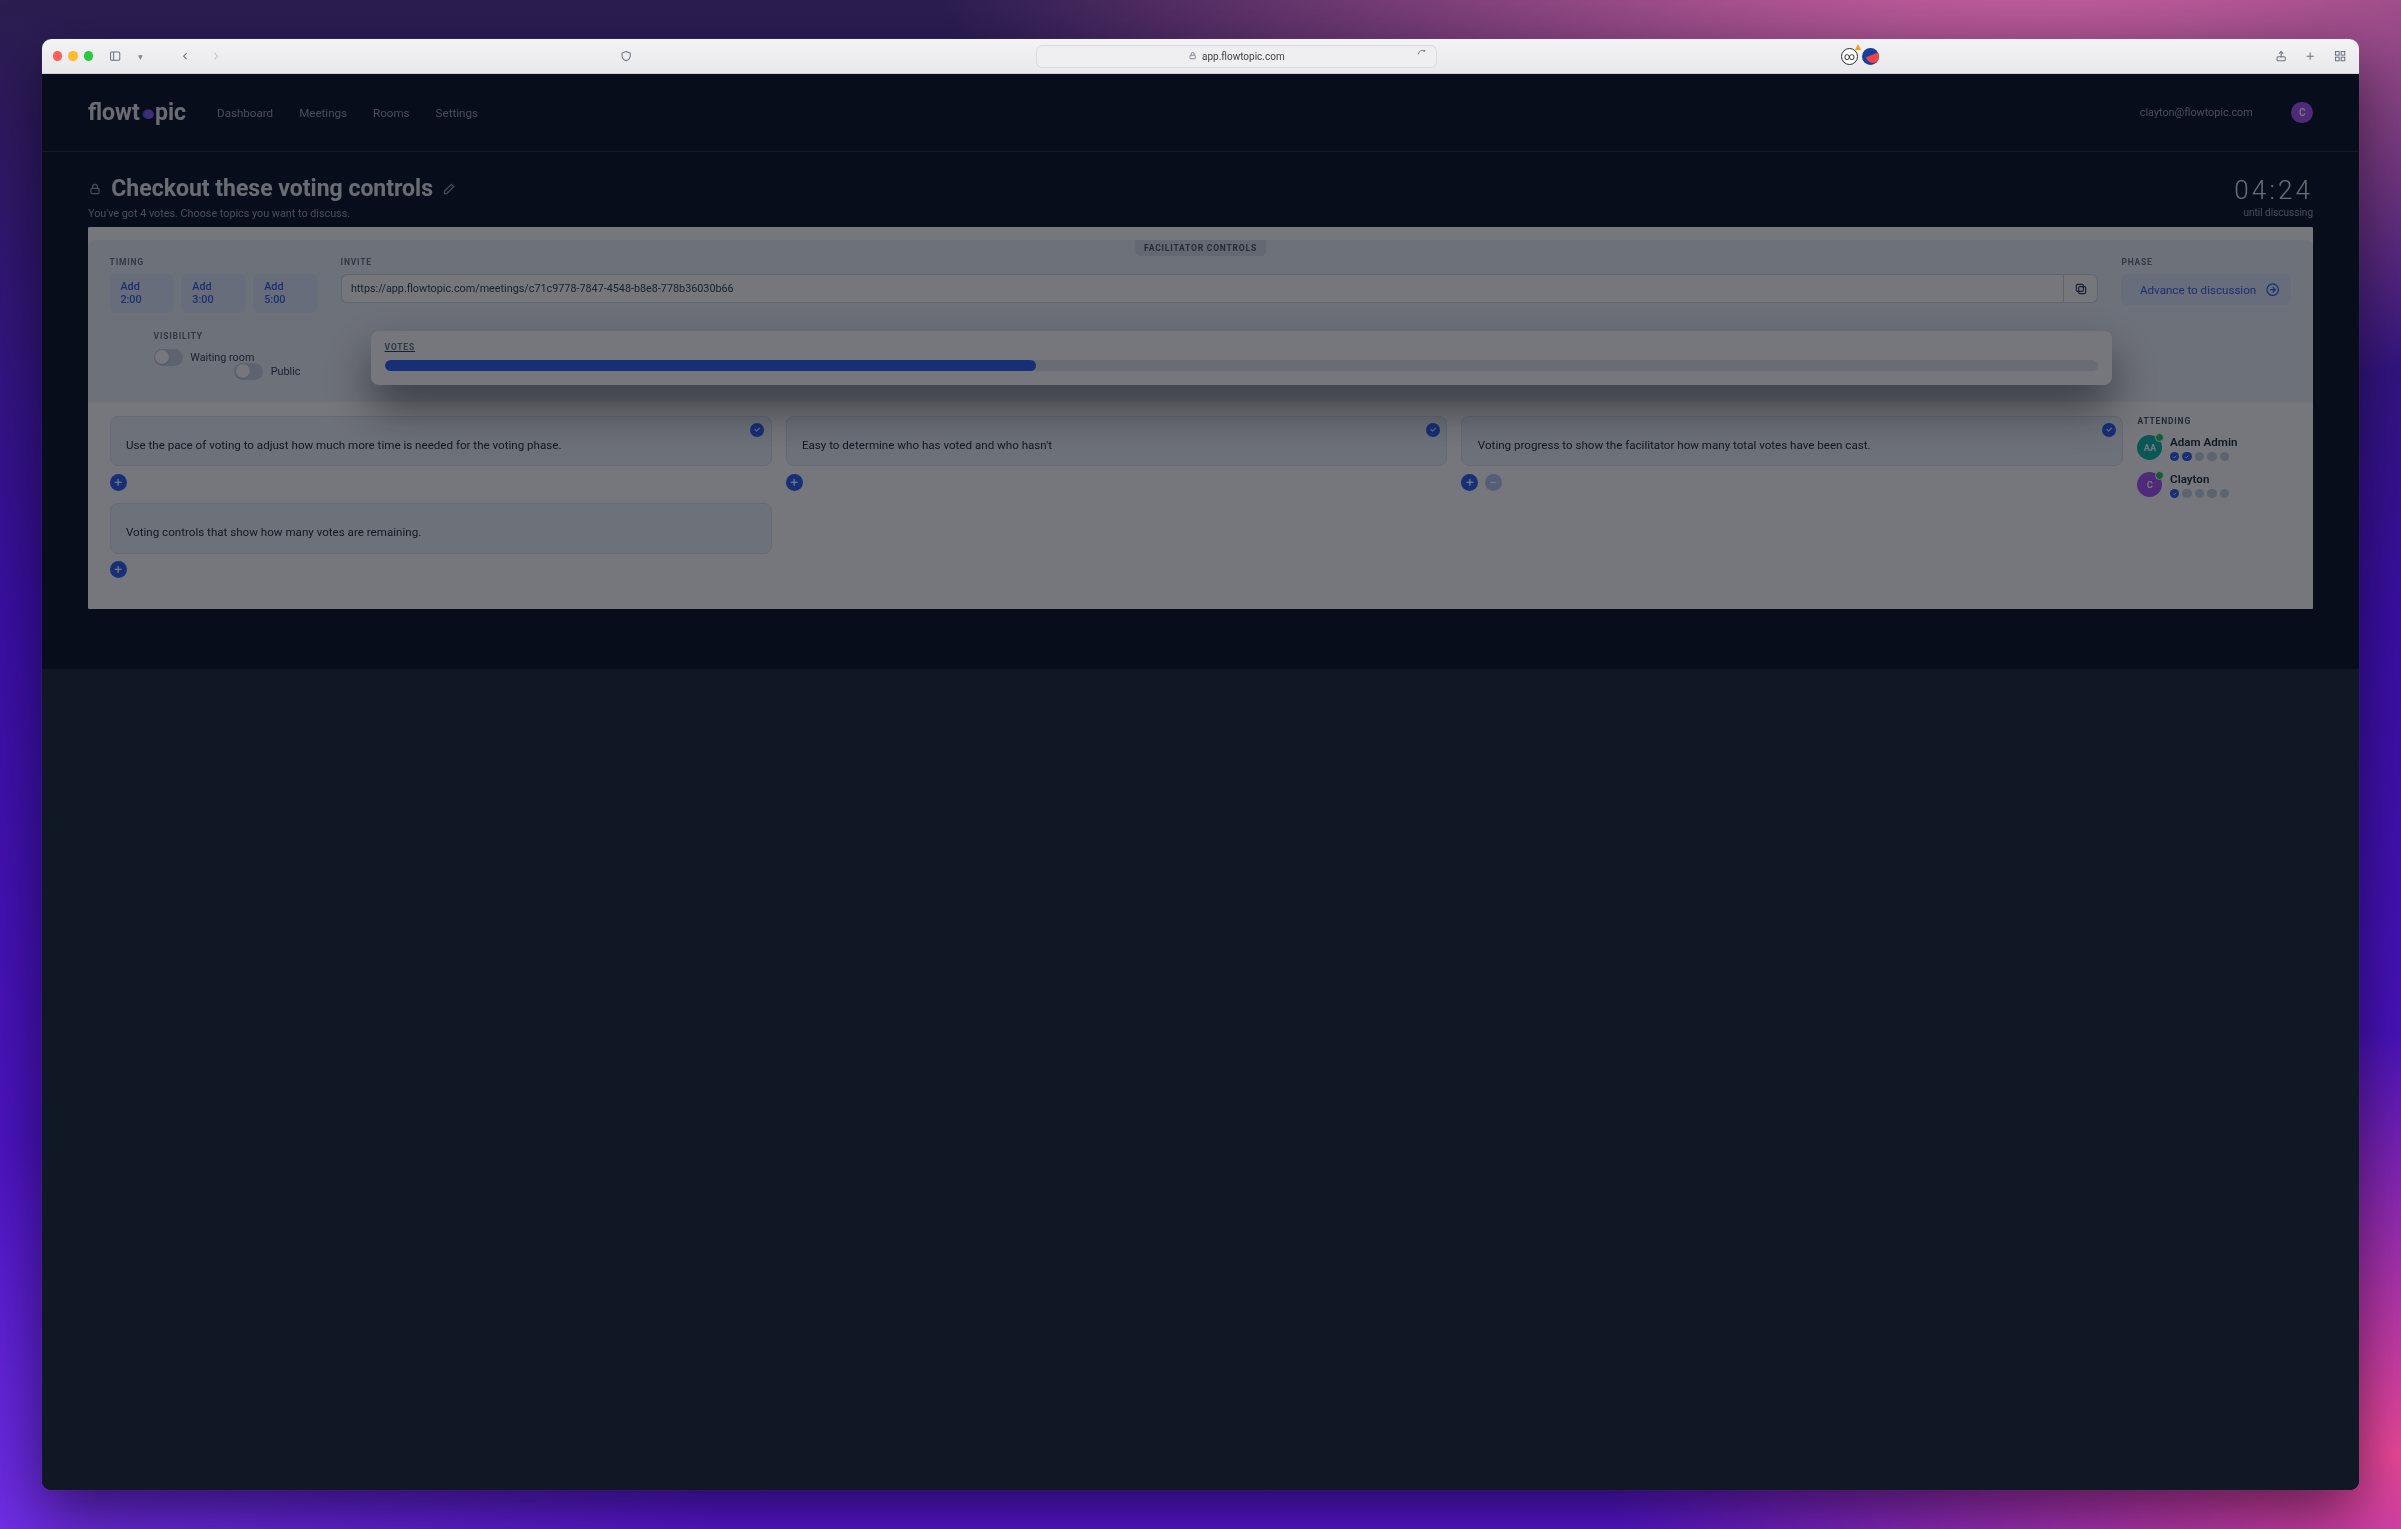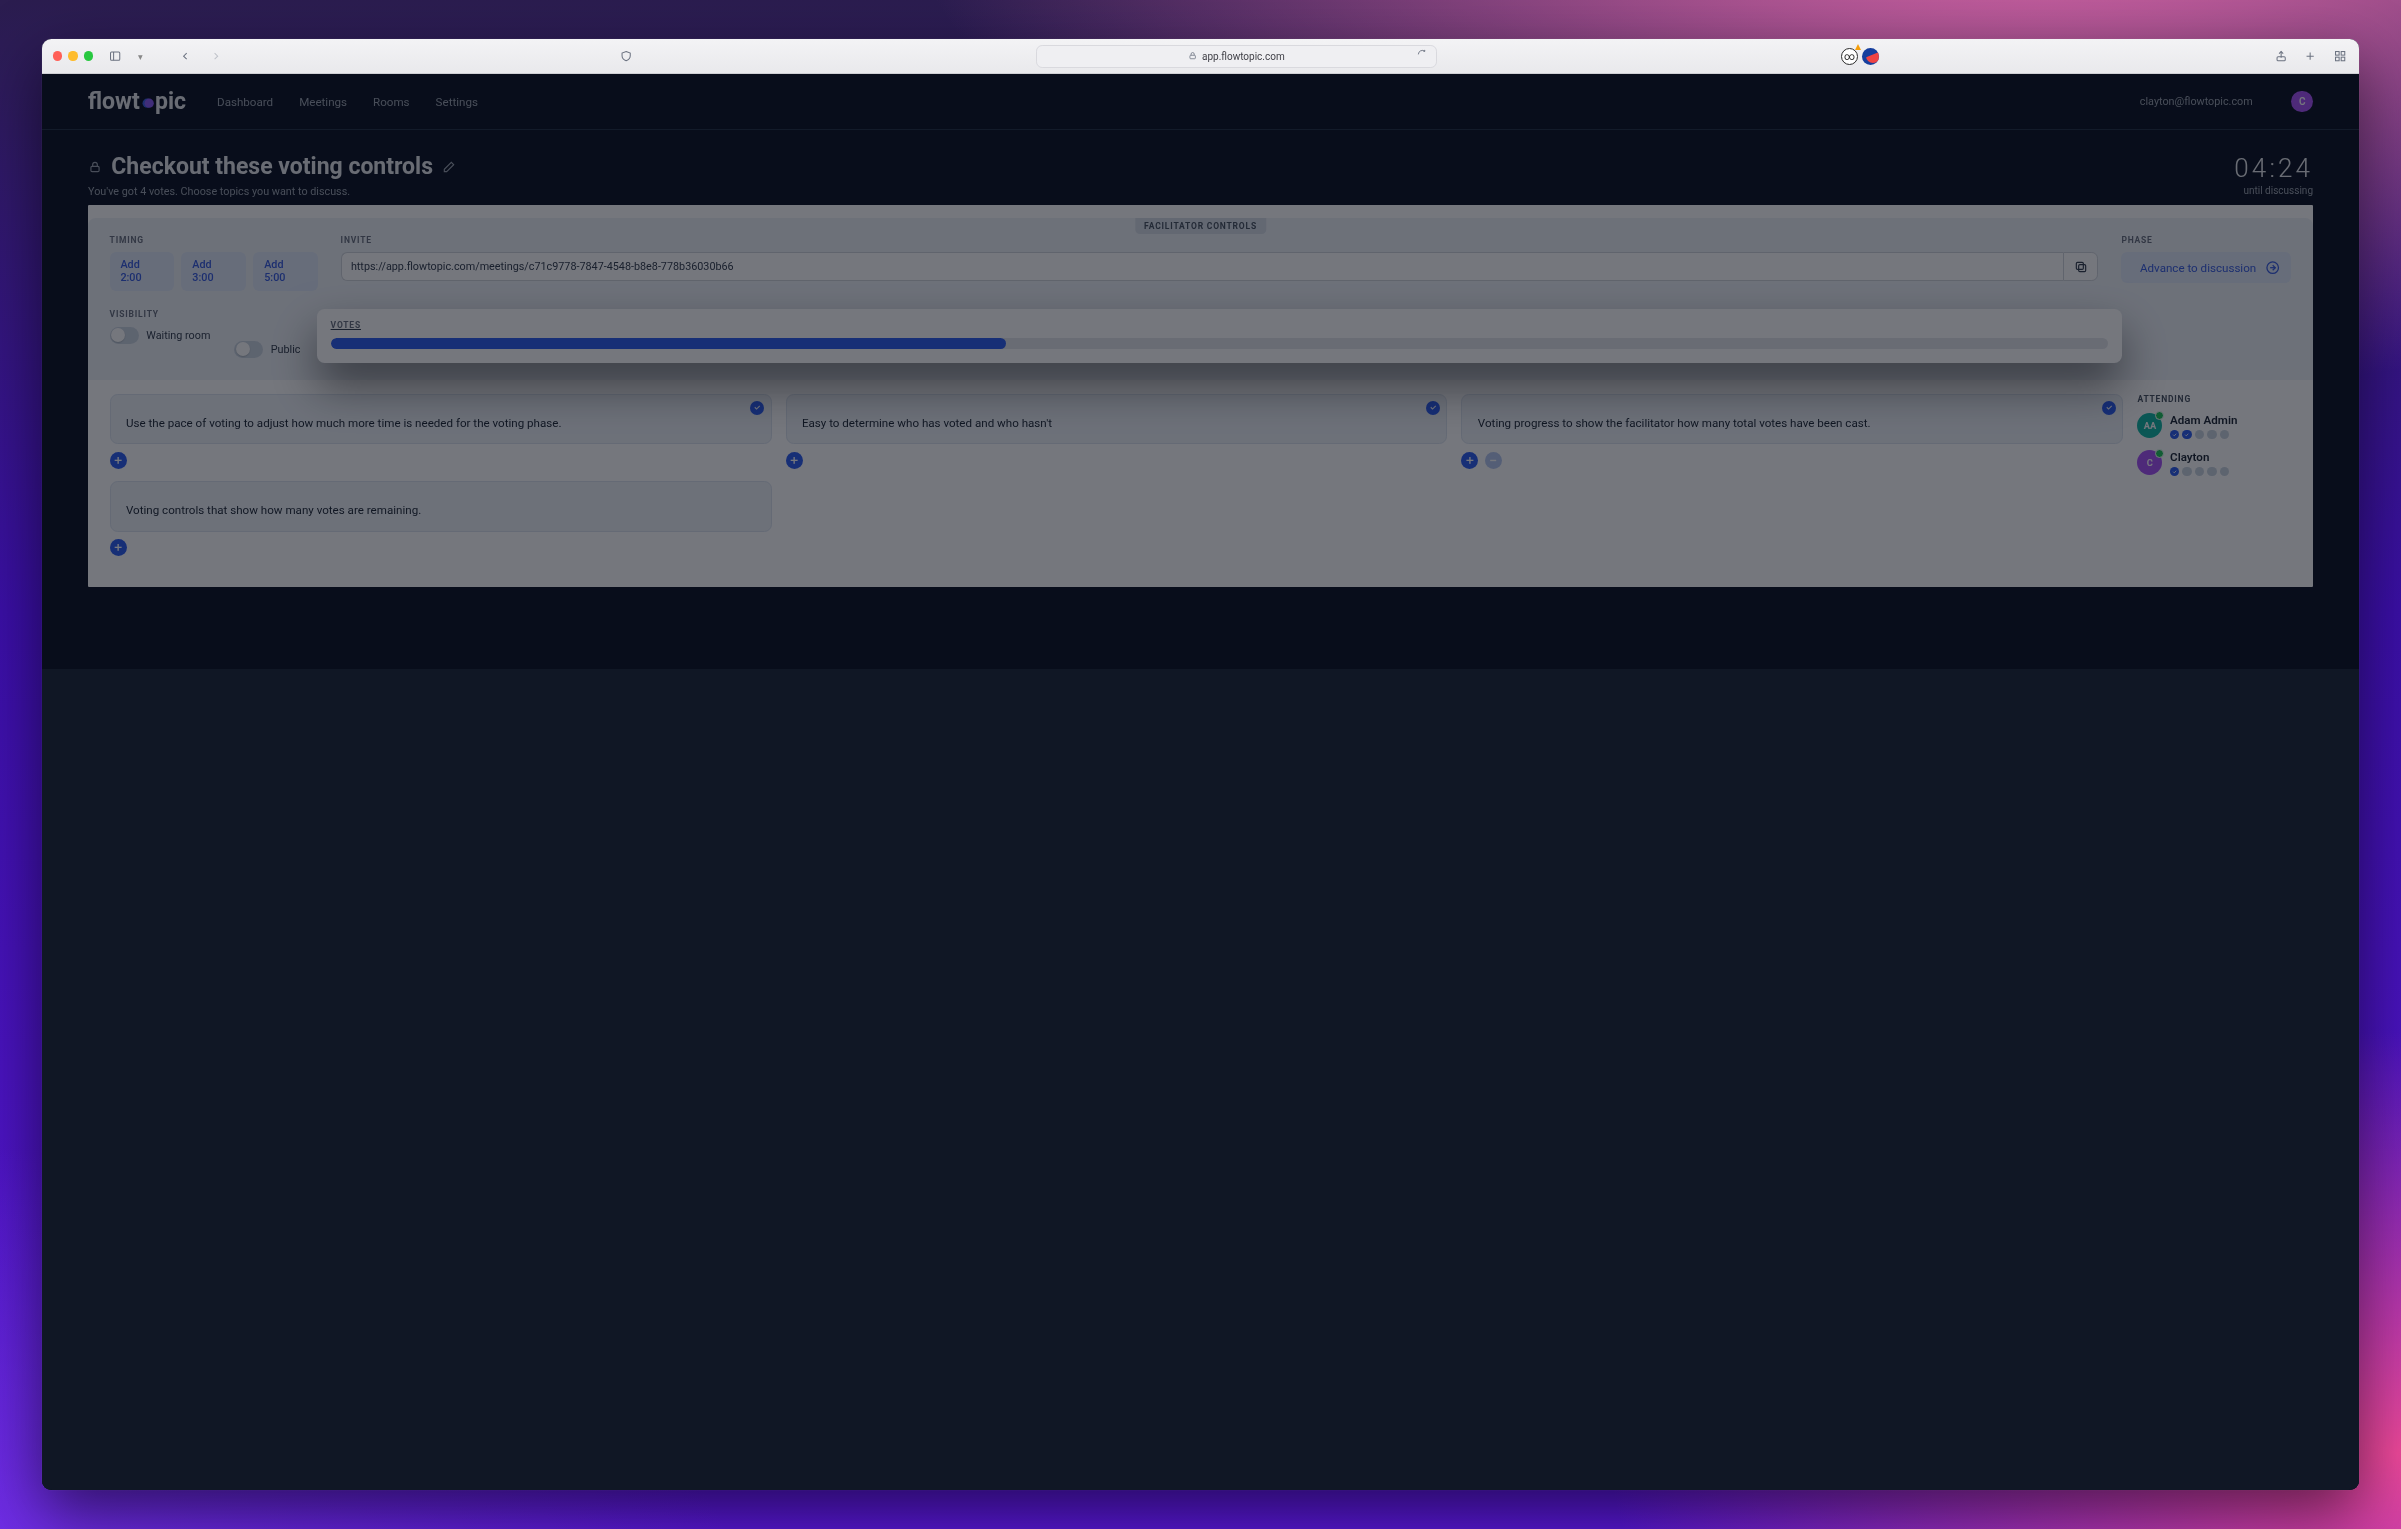--- a/index.html
+++ b/index.html
@@ -79,21 +79,21 @@
 .dimmer {
   position: absolute; inset: 0;
   background: rgba(3,7,18,.55);
   pointer-events: none;
   z-index: 40;
 }
 
 
 .appbar {
   display: flex; align-items: center; gap: 31px;
-  padding: 14px 46px;
+  padding: 25px 46px;
   border-bottom: 0.8px solid #273447;
 }
 .brand { display:flex; align-items:baseline; gap:1.5px; font-size: 23px; font-weight: 700; color:#e5e7eb; }
 .brand .dot svg { width: 12.3px; height: 12.3px; }
 .navlinks { display:flex; gap: 26px; font-size: 11.6px; color:#9ca3af; }
 .navlinks span { cursor: pointer; }
 .appbar .spacer { flex:1; }
 .email { color:#9ca3af; font-size:10.8px; }
 .avatar-sm { width:21.6px; height:21.6px; border-radius:50%; background:#a855f7; color:#fff; display:flex; align-items:center; justify-content:center; font-size:10px; font-weight:600; margin-left:7.7px; }
 
@@ -145,22 +145,23 @@
   width:35px; border:0.8px solid #d1d5db; border-radius:0 6.2px 6.2px 0; background:#fff;
   display:flex; align-items:center; justify-content:center; cursor:pointer;
 }
 .advance {
   background:#dfe8f9; color:#3b5fe0; border-radius:6.2px;
   padding:7.7px 10.8px; display:flex; align-items:center; gap:9px; font-size:11.6px; justify-content:flex-end; cursor:pointer;
 }
 .advance svg { width:15.4px; height:15.4px; }
 
 .fac-grid-2 {
-  display:grid; grid-template-columns: 208px 1fr 170px; gap:13px;
+  display:grid; grid-template-columns: 208px 1fr 170px; gap:23px;
   padding: 9.3px 21.6px 17px 21.6px;
+  margin-left: 44px;
 }
 .toggle-row { display:flex; gap:18.5px; align-items:center; }
 .toggle {
   width:29px; height:17px; border-radius:9.3px; background:#cbd5e1; position:relative; cursor:pointer;
 }
 .toggle::after { content:""; position:absolute; width:14px; height:14px; background:#fff; border-radius:50%; top:1.5px; left:1.5px; box-shadow:0 0.8px 1.5px rgba(0,0,0,.2); }
 .toggle-label { font-size:10.8px; color:#374151; }
 .toggle-pair { display:flex; align-items:center; gap:7.7px; }
 
 

